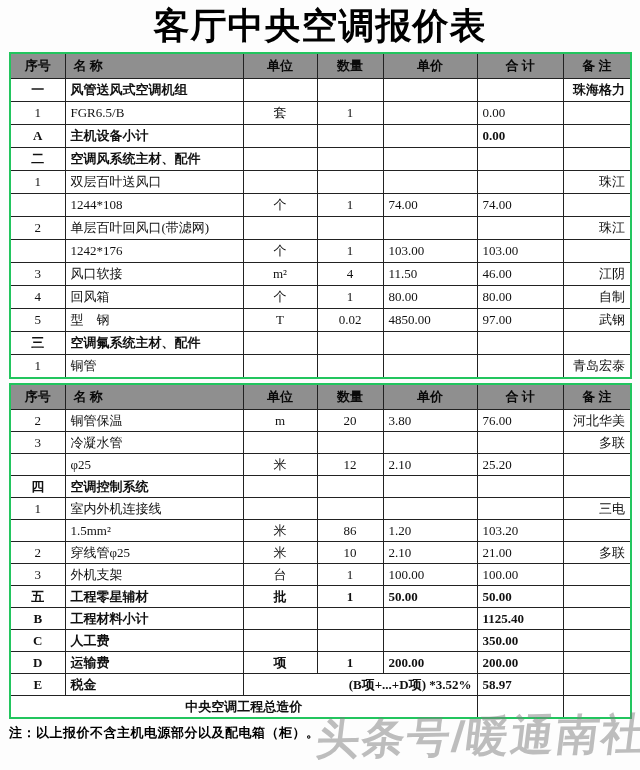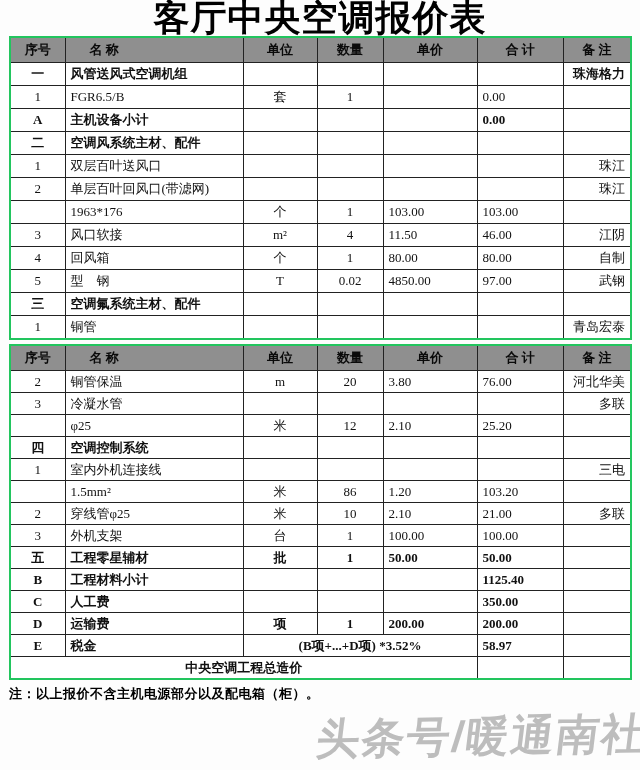--- a/index.html
+++ b/index.html
@@ -3,49 +3,49 @@
 <meta charset="utf-8">
 <style>
   html,body{margin:0;padding:0;}
   body{
     width:640px;height:770px;position:relative;overflow:hidden;
     background:#fdfdfd;
     font-family:"Liberation Serif","DejaVu Serif",serif;
     color:#111;
   }
   .page-title{
-    margin:0;padding:0;height:36px;line-height:36px;
+    margin:0;padding:8px;height:36px;line-height:36px;
     text-align:center;font-size:36px;font-weight:bold;letter-spacing:1px;
     font-family:"Liberation Sans","DejaVu Sans",sans-serif;color:#000;
   }
   table.quote{
     border-collapse:collapse;table-layout:fixed;
     width:621px;margin-left:9px;border:2px solid #22c55e;
     background:#fff;
   }
   table.quote th, table.quote td{
     border:1px solid #222;
     font-size:13px;
     padding:0 5px;
     overflow:hidden;white-space:nowrap;
     vertical-align:middle;
   }
   table.quote thead th{
     background:#8f8f8f;color:#0a0a0a;font-weight:bold;
     text-align:center;height:24px;
   }
-  table.quote thead th.h-name{text-align:left;padding-left:24px;}
+  table.quote thead th.h-name{text-align:left;padding-left:8px;}
   #table1 tbody td{height:22px;}
   #table2 tbody td{height:21px;}
   td.c-no{text-align:center;}
   td.c-name{text-align:left;padding-left:8px;}
   td.c-unit,td.c-qty{text-align:center;}
   td.c-price,td.c-total{padding-right:10px;}
   td.c-remark{text-align:right;}
-  td.c-formula{text-align:center;margin-left:45px;}
+  td.c-formula{text-align:right;margin-left:45px;}
   tr.bold td{font-weight:bold;}
   td.c-grand{
     text-align:center;font-weight:bold;font-size:15px;height:26px;font-family:Liberation Mono, monospace;
   }
   .gap{height:4px;}
   .note{
     margin:5px 0 0 9px;font-size:13px;font-weight:bold;color:#000;
     letter-spacing:.5px;
   }
   .watermark{
@@ -124,31 +124,40 @@
       <tr>
         <td class="c-no">1</td>
         <td class="c-name">双层百叶送风口</td>
         <td class="c-unit"></td>
         <td class="c-qty"></td>
         <td class="c-price"></td>
         <td class="c-total"></td>
         <td class="c-remark">珠江</td>
       </tr>
       <tr>
+        <td class="c-no"></td>
+        <td class="c-name">1244*108</td>
+        <td class="c-unit">个</td>
+        <td class="c-qty">1</td>
+        <td class="c-price">74.00</td>
+        <td class="c-total">74.00</td>
+        <td class="c-remark"></td>
+      </tr>
+      <tr>
         <td class="c-no">2</td>
         <td class="c-name">单层百叶回风口(带滤网)</td>
         <td class="c-unit"></td>
         <td class="c-qty"></td>
         <td class="c-price"></td>
         <td class="c-total"></td>
         <td class="c-remark">珠江</td>
       </tr>
       <tr>
         <td class="c-no"></td>
-        <td class="c-name">1963*176</td>
+        <td class="c-name">1242*176</td>
         <td class="c-unit">个</td>
         <td class="c-qty">1</td>
         <td class="c-price">103.00</td>
         <td class="c-total">103.00</td>
         <td class="c-remark"></td>
       </tr>
       <tr>
         <td class="c-no">3</td>
         <td class="c-name">风口软接</td>
         <td class="c-unit">m²</td>

